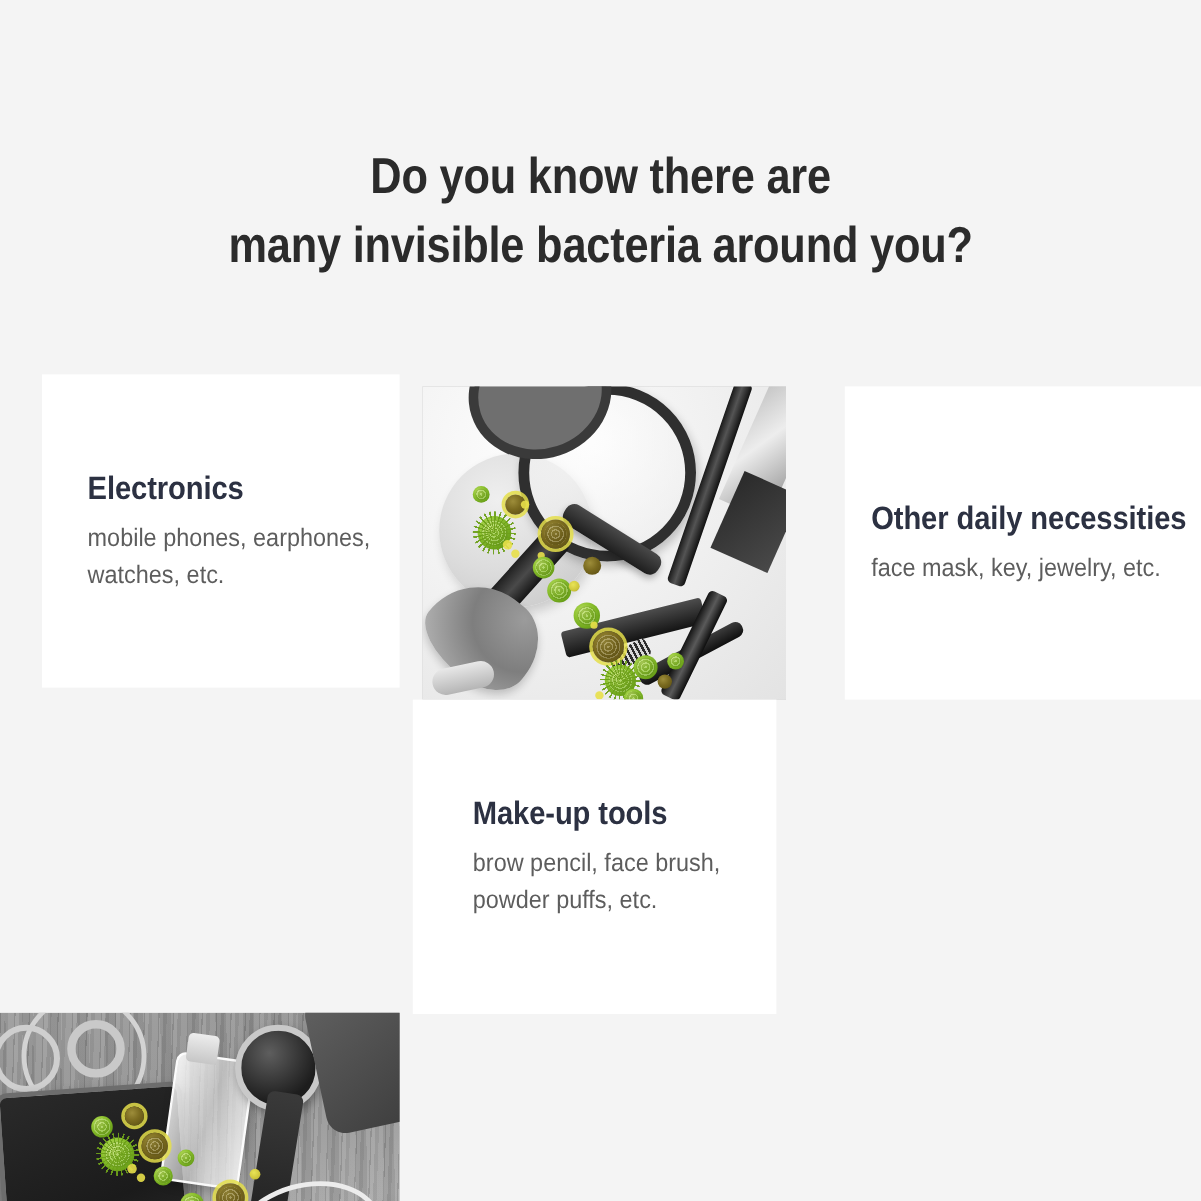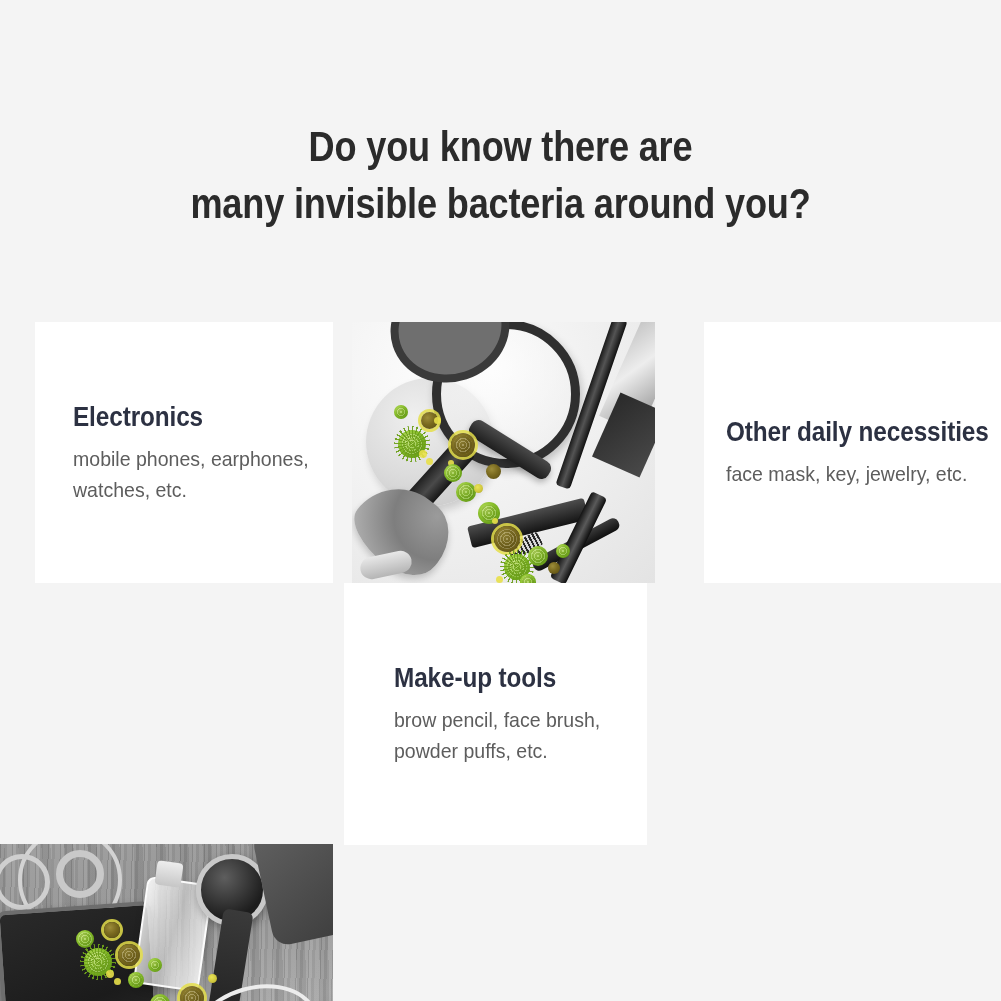--- a/index.html
+++ b/index.html
@@ -130,21 +130,21 @@
   }
 </style>
 </head>
 <body style="background: rgb(244, 244, 244);">
 
 <div id="headline">
   <span class="hl-line">Do you know there are</span>
   <span class="hl-line">many invisible bacteria around you?</span>
 </div>
 
-<div class="cell panel" style="left:35px; top:322px; width:298px; height:261px; padding:0 0 0 38px;">
+<div class="cell panel" style="left:35px; top:312px; width:298px; height:261px; padding:0 0 0 38px;">
   <div class="panel-title">Electronics</div>
   <div class="panel-desc">
     <span>mobile phones, earphones,</span>
     <span>watches, etc.</span>
   </div>
 </div>
 
 <div class="cell photo" style="left:352px; top:322px; width:303px; height:261px;">
   <div class="ph-layer studio"></div>
 

